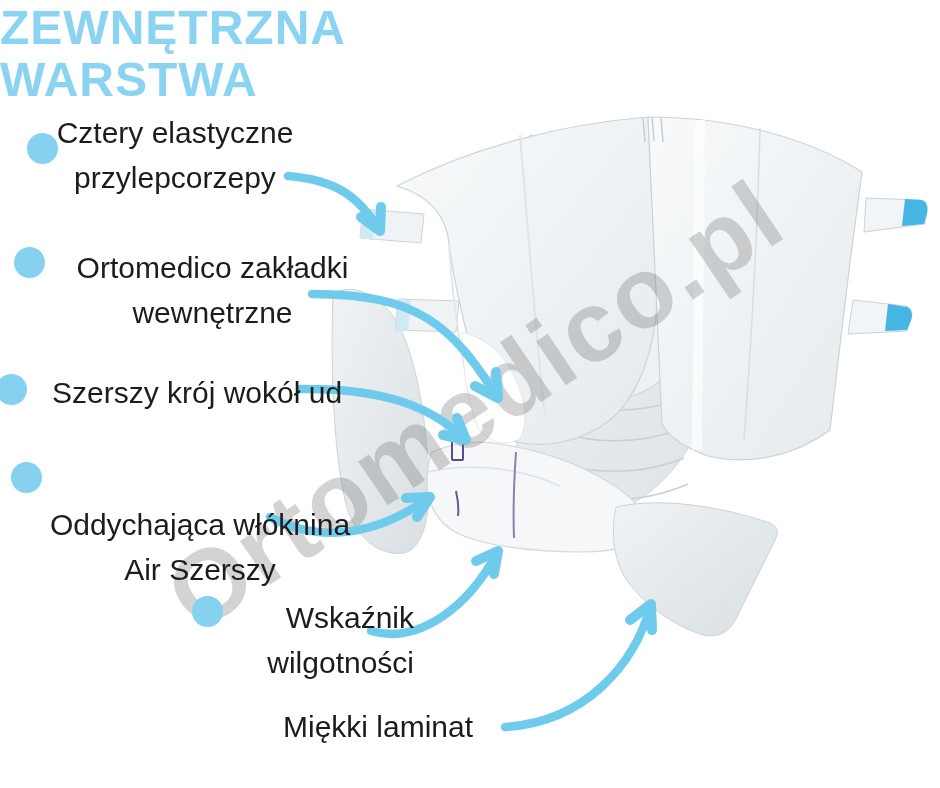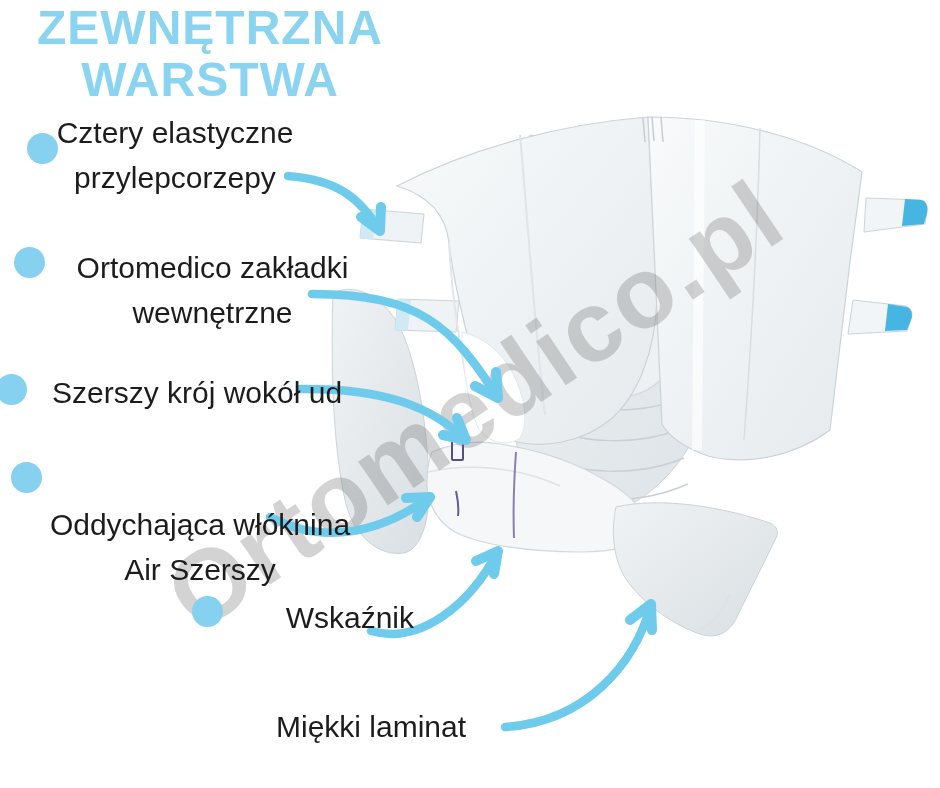--- a/index.html
+++ b/index.html
@@ -6,35 +6,35 @@
   .canvas{position:relative;width:940px;height:788px;overflow:hidden;background:#ffffff;
           font-family:"Liberation Sans",sans-serif;}
   svg.layer{position:absolute;left:0;top:0;}
   .diaper{z-index:1;}
   .watermark{position:absolute;z-index:2;left:475px;top:405px;
              transform:translate(-50%,-50%) rotate(-34deg);
              white-space:nowrap;font-weight:700;font-size:100px;letter-spacing:3px;
              color:rgba(110,110,110,0.30);pointer-events:none;}
   .arrows{z-index:3;}
   .title{position:absolute;z-index:4;left:0;top:2px;width:420px;margin:0;
-         text-align:center;color:#8BD4F1;font-weight:700;font-size:48px;
+         color:#8BD4F1;font-weight:700;font-size:48px;
          line-height:52px;letter-spacing:1px;}
   .title span{display:block;}
   .feature{position:absolute;z-index:4;color:#1C1C1C;font-size:30px;line-height:45px;
            text-align:center;}
   .feature .line{display:block;}
   .dot{position:absolute;z-index:4;width:31px;height:31px;border-radius:50%;
        background:#85D1EF;}
   
   .f1{left:40px;top:110px;width:270px;}
   .f2{left:40px;top:245px;width:345px;}
   .f3{left:40px;top:370px;white-space:nowrap;text-align:left;margin-left:12px;}
   .f4{left:40px;top:459px;width:320px;margin-top:43px;}
   .f5{left:174px;top:595px;width:240px;text-align:right;}
-  .f6{left:276px;top:704px;white-space:nowrap;text-align:right;}
+  .f6{left:283px;top:704px;white-space:nowrap;text-align:right;}
   
   .d1{left:27px;top:133px;}
   .d2{left:14px;top:247px;}
   .d3{left:-4px;top:374px;}
   .d4{left:11px;top:462px;}
   .d5{left:192px;top:596px;}
 </style>
 </head>
 <body>
 
@@ -153,18 +153,19 @@
   </div>
   <div class="feature f3">
     <span class="line">Szerszy krój wokół ud</span>
   </div>
   <div class="feature f4">
     <span class="line">Oddychająca włóknina</span>
     <span class="line">Air Szerszy</span>
   </div>
   <div class="feature f5">
     <span class="line">Wskaźnik</span>
+    <span class="line">wilgotności</span>
   </div>
   <div class="feature f6">
     <span class="line">Miękki laminat</span>
   </div>
 
 </div>
 
 </body></html>

